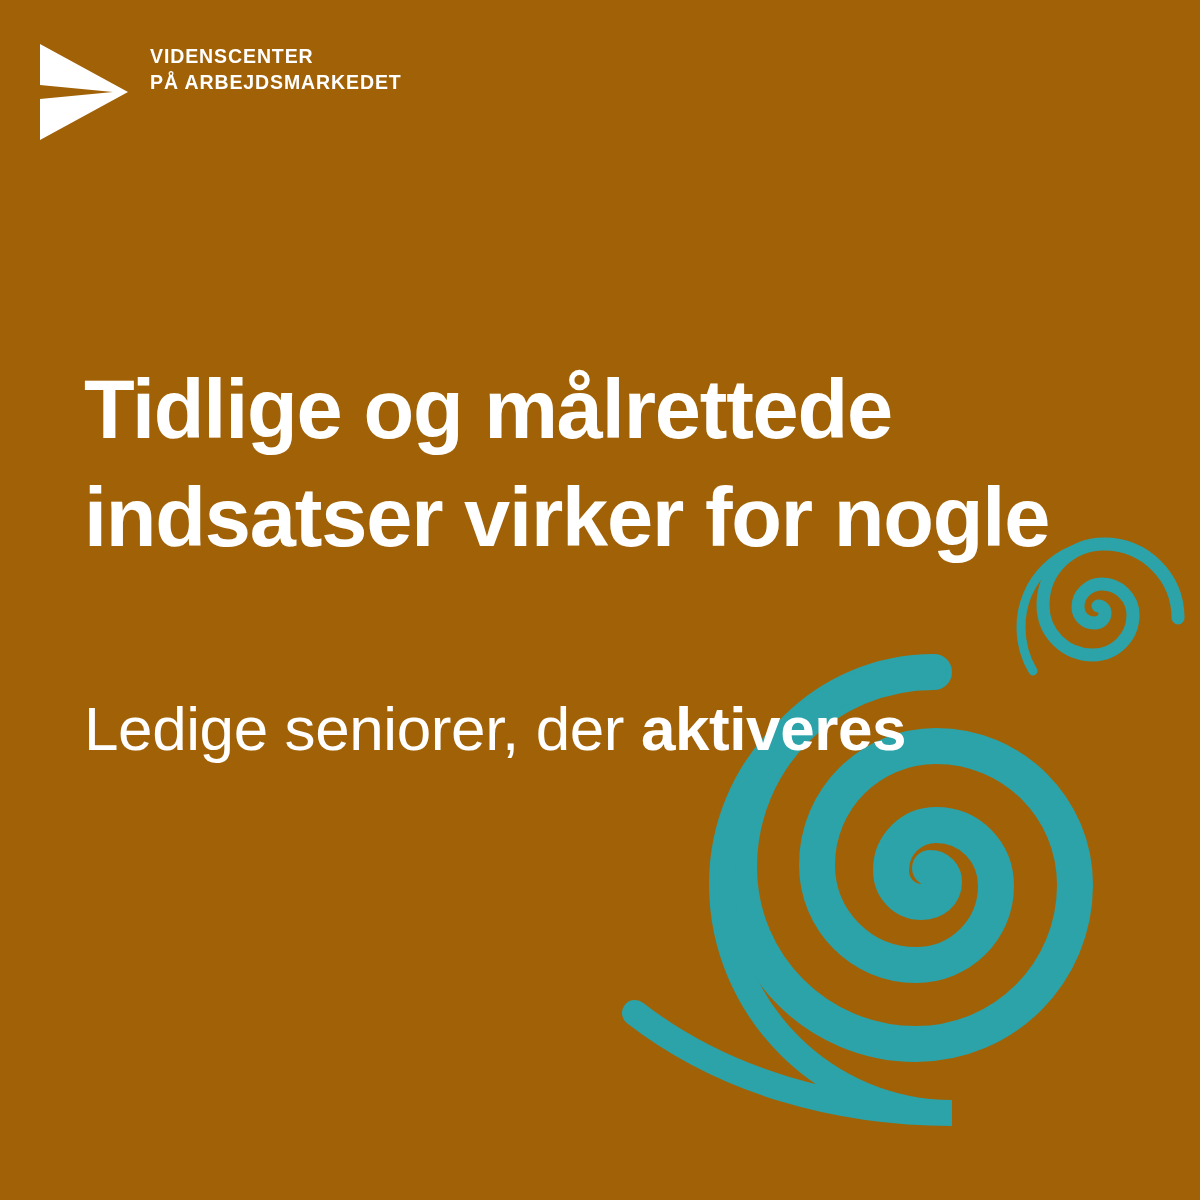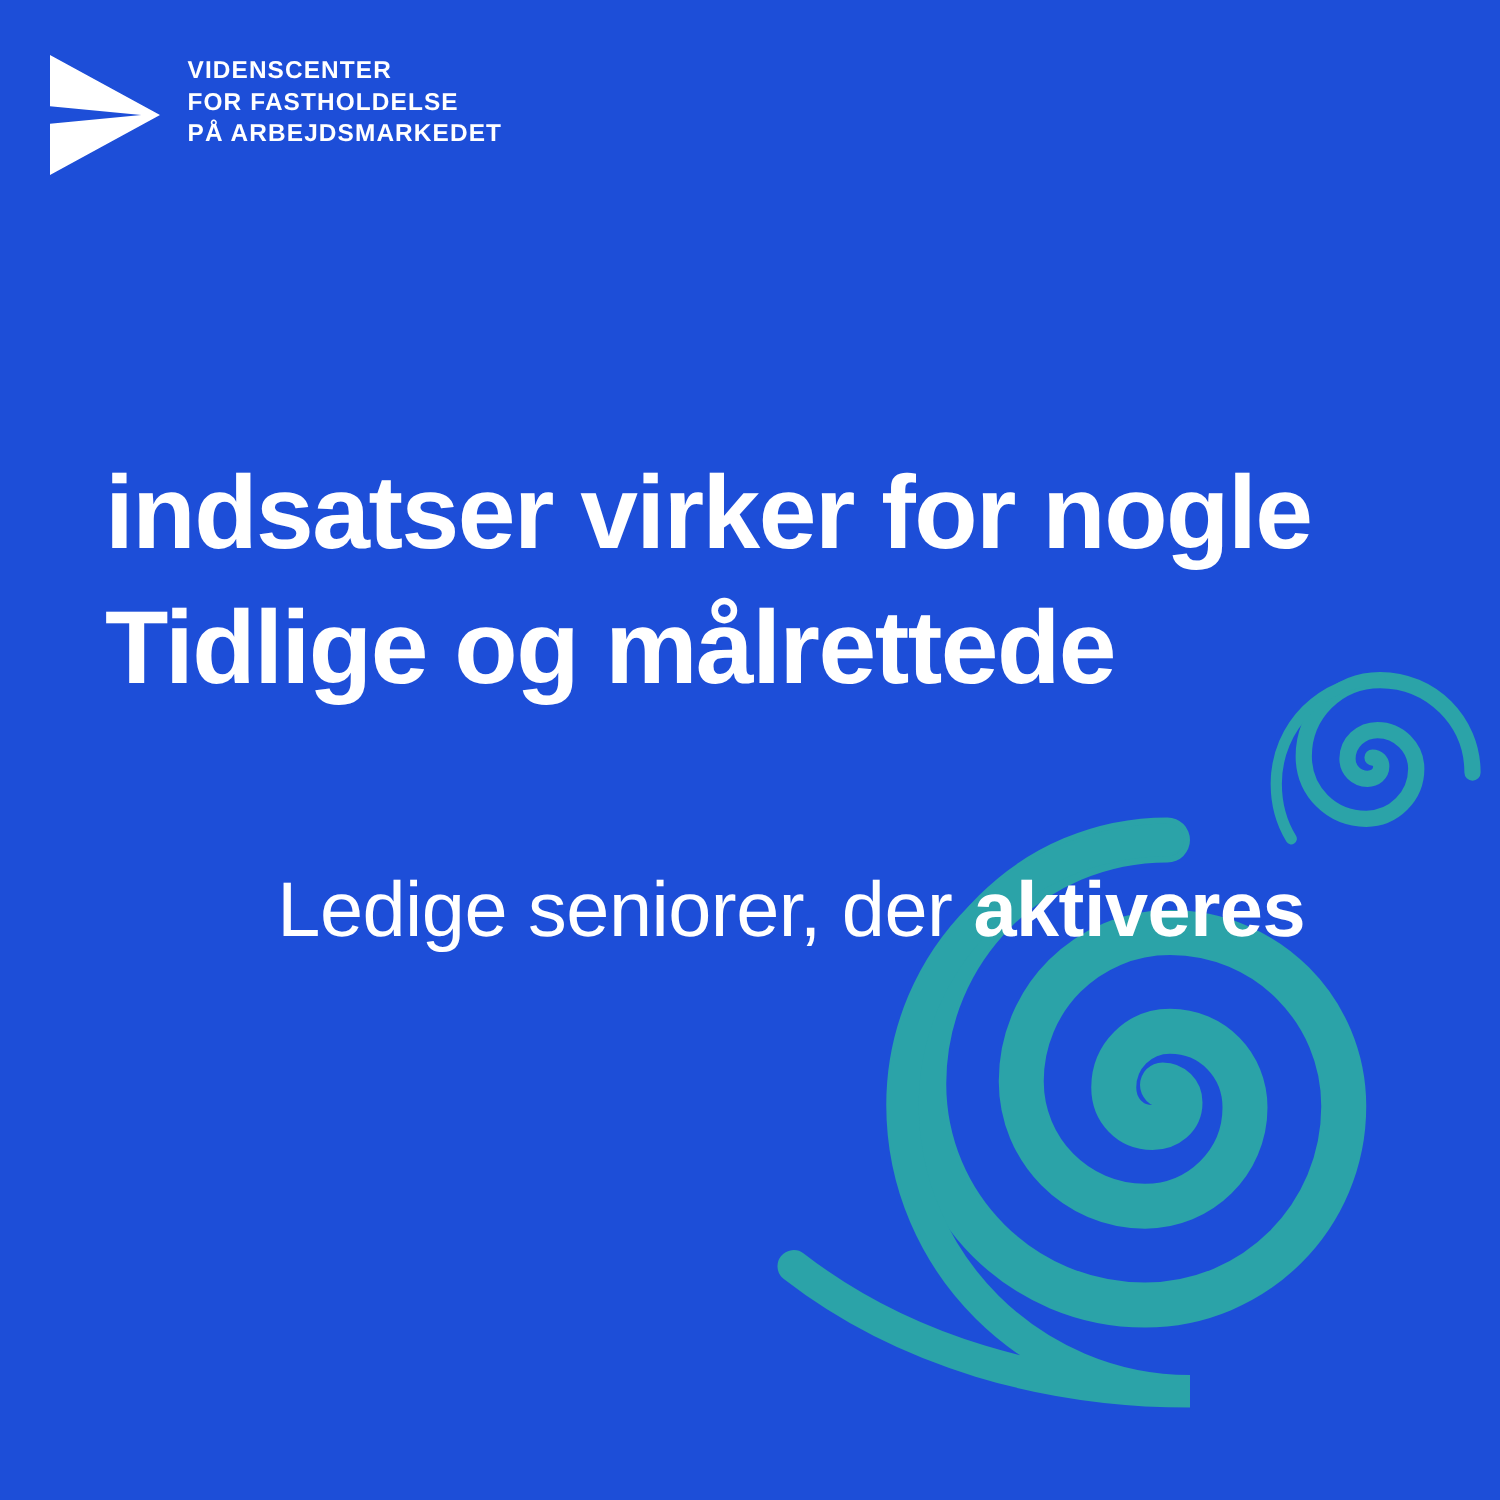--- a/index.html
+++ b/index.html
@@ -72,29 +72,28 @@
     left:84px;
     top:622px;
     width:960px;
     z-index:3;
     color:#ffffff;
     font-family:"Liberation Sans", sans-serif;
     font-weight:normal;
     font-size:62px;
     line-height:89px;
     letter-spacing:-0.4px;
-    text-align:right;
   }
   .body-copy .bc-line{display:block;}
   .body-copy b{font-weight:bold;}
 </style>
 </head>
 <body style="background: rgb(1, 154, 158);">
 
-<div class="card" style="background: #1d4ed8;">
+<div class="card" style="background: #a16207;">
 
   <svg class="decor" viewBox="0 0 1200 1200" width="1200" height="1200" aria-hidden="true">
     <defs>
       <clipPath id="cardclip">
           <rect x="0" y="0" width="1200" height="1200"></rect>
         </clipPath>
     </defs>
     <g clip-path="url(#cardclip)" fill="none" stroke="#2BA3A8" stroke-linecap="round">
 
       <path stroke-width="36" d="M 930 868
@@ -130,27 +129,26 @@
                C 1021 643 1025 658 1033 671"></path>
     </g>
   </svg>
 
   <div class="logo">
     <svg class="logo-mark" viewBox="0 0 88 108" aria-hidden="true">
       <polygon fill="#ffffff" points="0,6 0,47 73,54 0,61 0,102 88,54"></polygon>
     </svg>
     <span class="logo-text">
       <span class="logo-line">VIDENSCENTER</span>
-      <span class="logo-line">FOR FASTHOLDELSE</span>
       <span class="logo-line">PÅ ARBEJDSMARKEDET</span>
     </span>
   </div>
 
   <h1 class="headline">
+    <span class="hl-line">Tidlige og målrettede</span>
     <span class="hl-line">indsatser virker for nogle</span>
-    <span class="hl-line">Tidlige og målrettede</span>
   </h1>
 
   <p class="body-copy">
     <span class="bc-line"><span>Ledige seniorer, der </span><b>aktiveres</b></span>
   </p>
 
 </div>
 
 </body></html>

